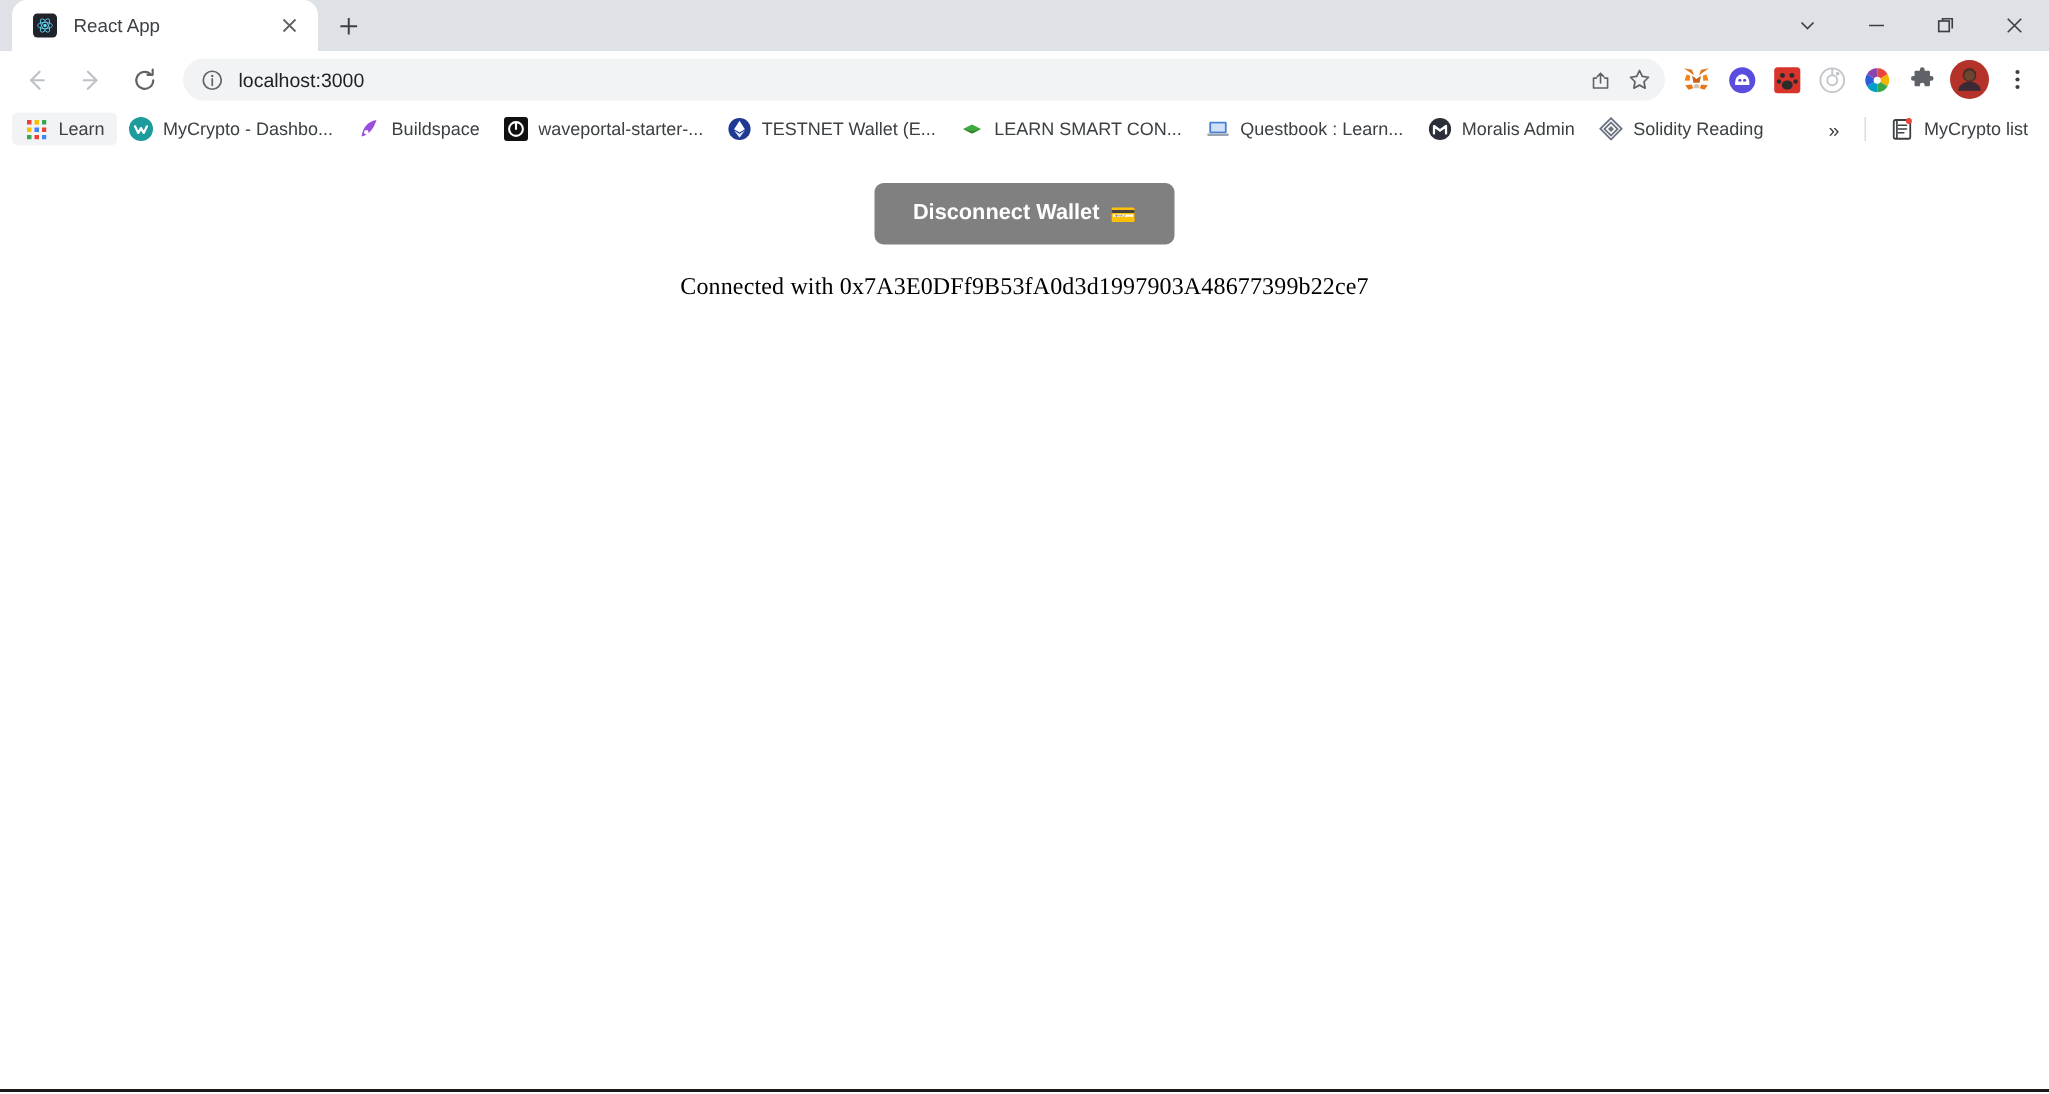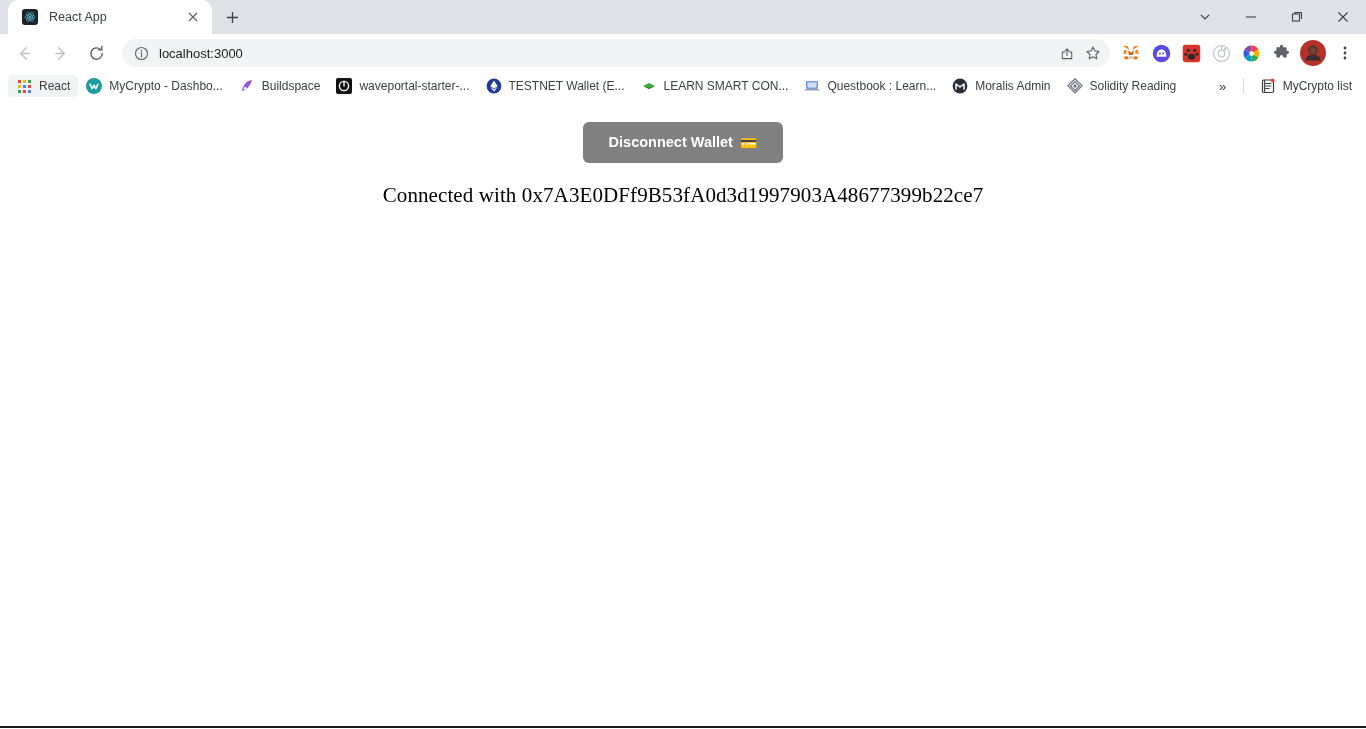--- a/index.html
+++ b/index.html
@@ -197,21 +197,21 @@
     font-weight: bold;
     font-family: "Liberation Sans", sans-serif;
     padding: 13px 26px;
     display: flex; align-items: flex-end; gap: 7px;
     line-height: 1;
   }
   .wallet-emoji { font-size: 14px; }
   .connected-text {
     margin-top: 20px;
     font-family: "Liberation Serif", serif;
-    font-size: 21px;
+    font-size: 16px;
     color: #000000;
     letter-spacing: 0.1px;
   }
 </style>
 </head>
 <body>
 
 <div class="tabstrip">
 
   <div class="tab">
@@ -396,21 +396,21 @@
         <rect x="5" y="0" width="3" height="3" fill="#fbbc05"></rect>
         <rect x="10" y="0" width="3" height="3" fill="#34a853"></rect>
         <rect x="0" y="5" width="3" height="3" fill="#fbbc05"></rect>
         <rect x="5" y="5" width="3" height="3" fill="#4285f4"></rect>
         <rect x="10" y="5" width="3" height="3" fill="#ea4335"></rect>
         <rect x="0" y="10" width="3" height="3" fill="#34a853"></rect>
         <rect x="5" y="10" width="3" height="3" fill="#ea4335"></rect>
         <rect x="10" y="10" width="3" height="3" fill="#4285f4"></rect>
       </svg>
     </span>
-    <span class="bm-label">React</span>
+    <span class="bm-label">Learn</span>
   </div>
 
   <div class="bm">
     <span class="bm-ico">
       <svg width="16" height="16" viewBox="0 0 16 16">
         <circle cx="8" cy="8" r="8" fill="#1c9c9c"></circle>
         <path d="M4 6.2 L6.2 10.6 L8 7.4 L9.8 10.6 L12 6.2" stroke="#ffffff" stroke-width="1.5" fill="none" stroke-linecap="round" stroke-linejoin="round"></path>
       </svg>
     </span>
     <span class="bm-label">MyCrypto - Dashbo...</span>

